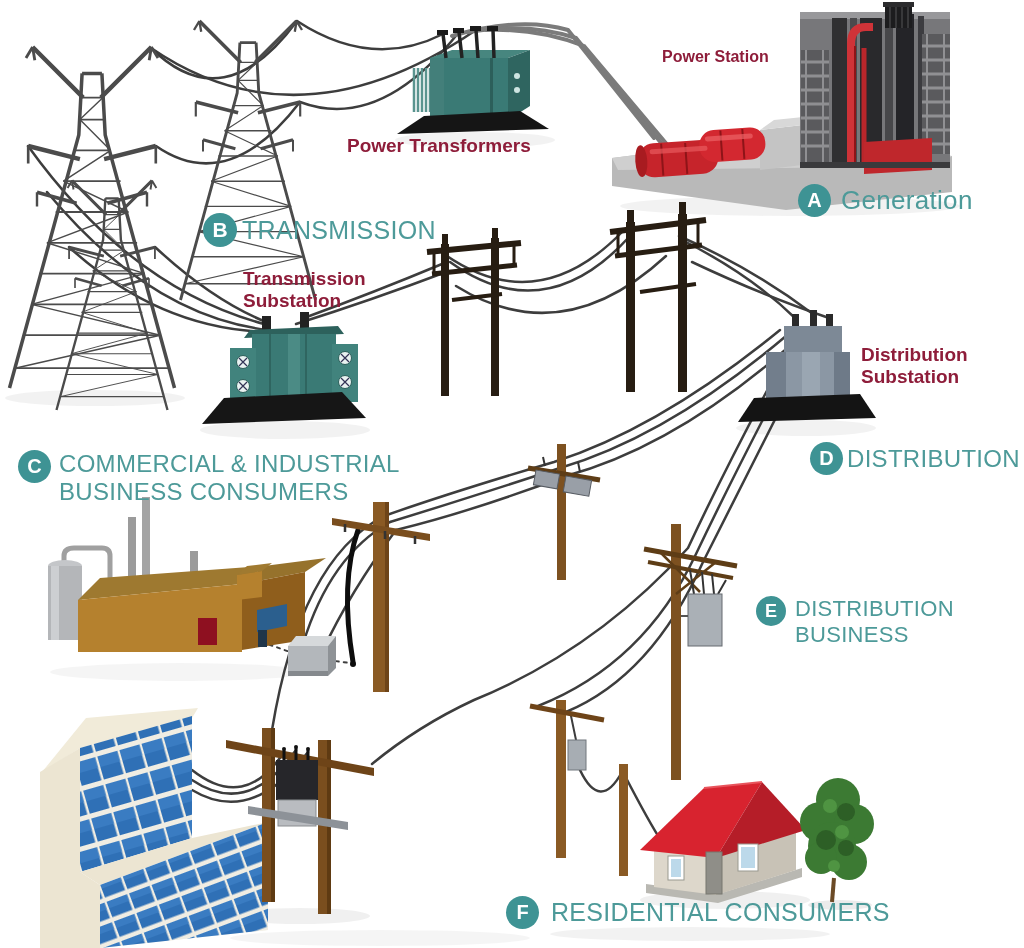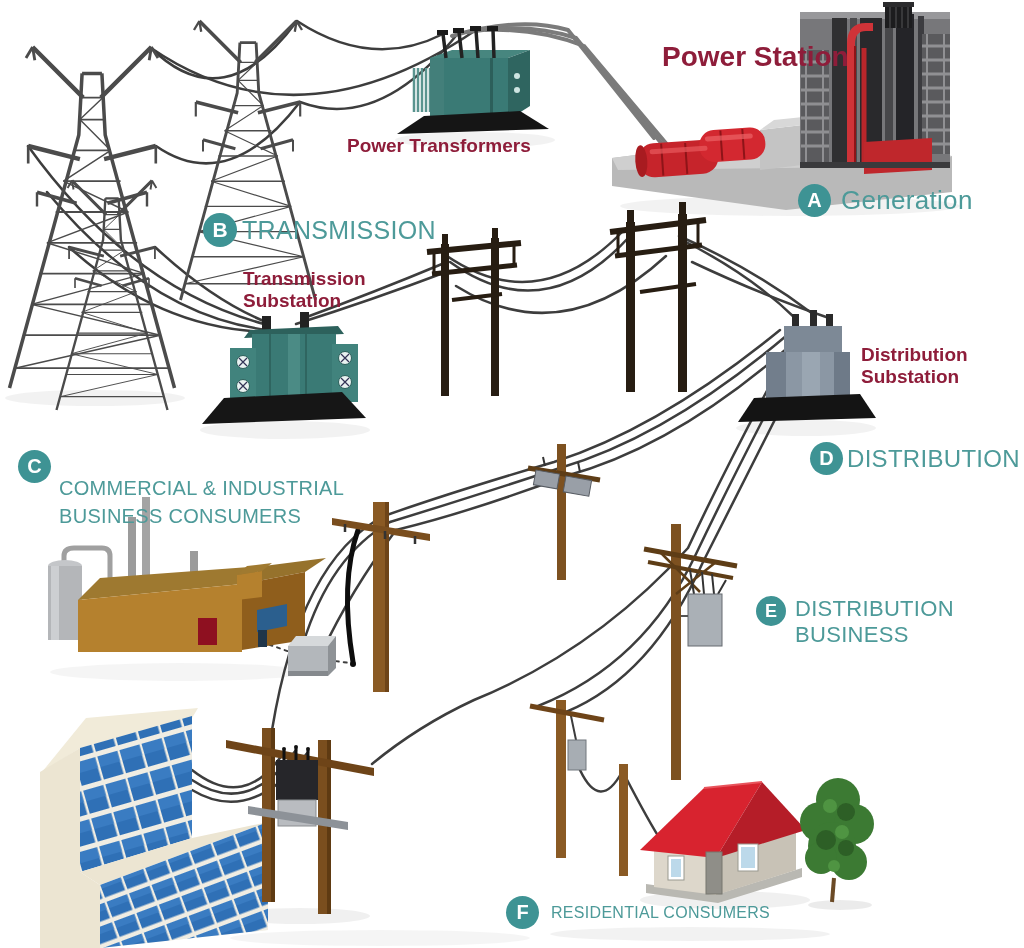--- a/index.html
+++ b/index.html
@@ -26,31 +26,31 @@
   .stage-title span{display:block;}
   
   #stage-a{left:798px;top:184px;gap:10px;}
   #stage-a .badge{width:33px;height:33px;font-size:20px;}
   #stage-a .stage-title{font-size:26px;line-height:33px;}
   #stage-b{left:203px;top:213px;gap:5px;}
   #stage-b .badge{width:34px;height:34px;font-size:21px;}
   #stage-b .stage-title{font-size:25px;line-height:34px;}
   #stage-c{left:18px;top:450px;gap:8px;}
   #stage-c .badge{width:33px;height:33px;font-size:20px;}
-  #stage-c .stage-title{font-size:20px;line-height:28px;margin-top:24px;}
+  #stage-c .stage-title{font-size:24px;line-height:28px;}
   #stage-d{left:810px;top:442px;gap:4px;}
   #stage-d .badge{width:33px;height:33px;font-size:20px;}
   #stage-d .stage-title{font-size:24px;line-height:33px;}
   #stage-e{left:756px;top:596px;gap:9px;}
   #stage-e .badge{width:30px;height:30px;font-size:18px;}
   #stage-e .stage-title{font-size:22px;line-height:26px;}
   #stage-f{left:506px;top:896px;gap:12px;}
   #stage-f .badge{width:33px;height:33px;font-size:20px;}
-  #stage-f .stage-title{font-size:16px;line-height:33px;}
-  #lbl-power-station{left:662px;top:46px;font-size:28px;}
+  #stage-f .stage-title{font-size:25px;line-height:33px;}
+  #lbl-power-station{left:662px;top:46px;font-size:16px;}
   #lbl-power-transformers{left:347px;top:135px;font-size:19px;}
   #lbl-trans-sub{left:243px;top:268px;font-size:19px;}
   #lbl-dist-sub{left:861px;top:344px;font-size:19px;}
 </style>
 </head>
 <body>
 
 <svg class="scene" width="1024" height="948" viewBox="0 0 1024 948">
   <defs>
     <g id="twr" fill="none" stroke="#4b4b4b">

